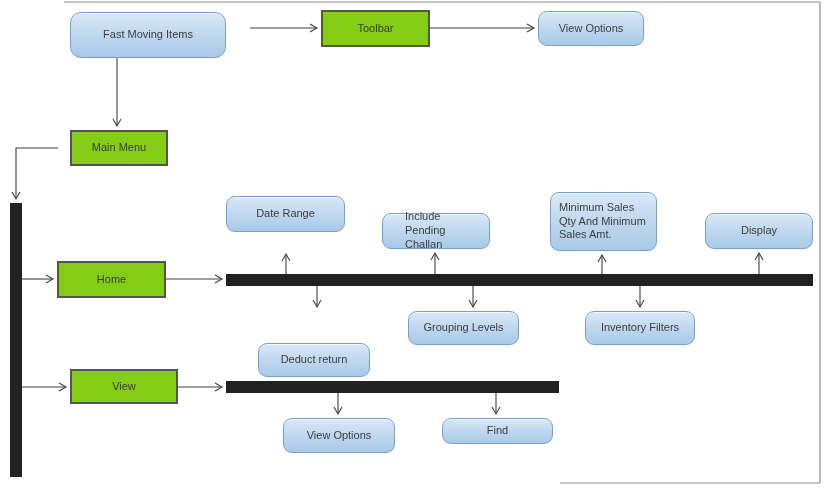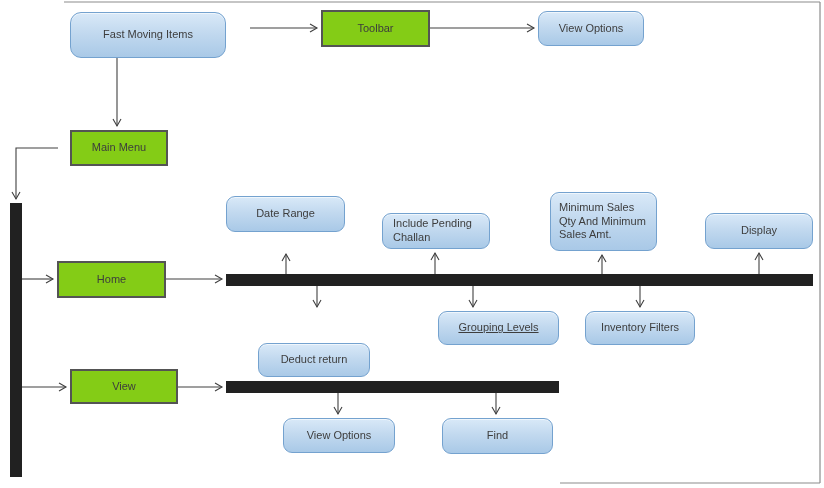--- a/index.html
+++ b/index.html
@@ -13,38 +13,38 @@
     text-align:center;line-height:1.25;box-sizing:border-box;padding:3px 8px;
   }
   .blue{
     background:linear-gradient(180deg,#d9e9f8 0%,#c2d9ef 45%,#a9c9e7 100%);
     border:1px solid #74a2cf;border-radius:9px;
     box-shadow:inset 0 1px 0 rgba(255,255,255,.6);
   }
   .white{
     background:#84cc16;border:2px solid #545454;border-radius:0;
   }
-  .left-text{justify-content:flex-start;text-align:left;padding-left:10px;padding-right:6px;}
+  .left-text{justify-content:flex-start;text-align:left;padding-left:22px;padding-right:6px;}
   .bar{position:absolute;background:#212121;}
   
   .n-fmi{left:70px;top:12px;width:156px;height:46px;border-radius:11px;}
   .n-toolbar{left:321px;top:10px;width:109px;height:37px;}
   .n-viewopt-top{left:538px;top:11px;width:106px;height:35px;}
   .n-mainmenu{left:58px;top:130px;width:98px;height:36px;margin-left:12px;}
   .n-home{left:57px;top:261px;width:109px;height:37px;}
   .n-view{left:70px;top:369px;width:108px;height:35px;}
   .n-daterange{left:226px;top:196px;width:119px;height:36px;}
   .n-challan{left:382px;top:213px;width:108px;height:36px;}
   .n-minsales{left:550px;top:192px;width:107px;height:59px;padding-left:8px;padding-right:4px;}
   .n-display{left:705px;top:213px;width:108px;height:36px;}
   .n-deduct{left:258px;top:311px;width:112px;height:34px;margin-top:32px;}
-  .n-grouping{left:438px;top:311px;width:121px;height:34px;text-decoration:underline;}
+  .n-grouping{left:408px;top:311px;width:111px;height:34px;}
   .n-invfilters{left:585px;top:311px;width:110px;height:34px;}
   .n-viewopt-bot{left:283px;top:418px;width:112px;height:35px;}
-  .n-find{left:442px;top:418px;width:111px;height:36px;}
+  .n-find{left:442px;top:418px;width:111px;height:26px;}
   .bar-vert{left:10px;top:203px;width:12px;height:274px;}
   .bar-home{left:226px;top:274px;width:587px;height:12px;}
   .bar-view{left:226px;top:381px;width:333px;height:12px;}
   #overlay{position:absolute;left:0;top:0;pointer-events:none;}
 </style>
 </head>
 <body>
 
 <div id="canvas">
 

